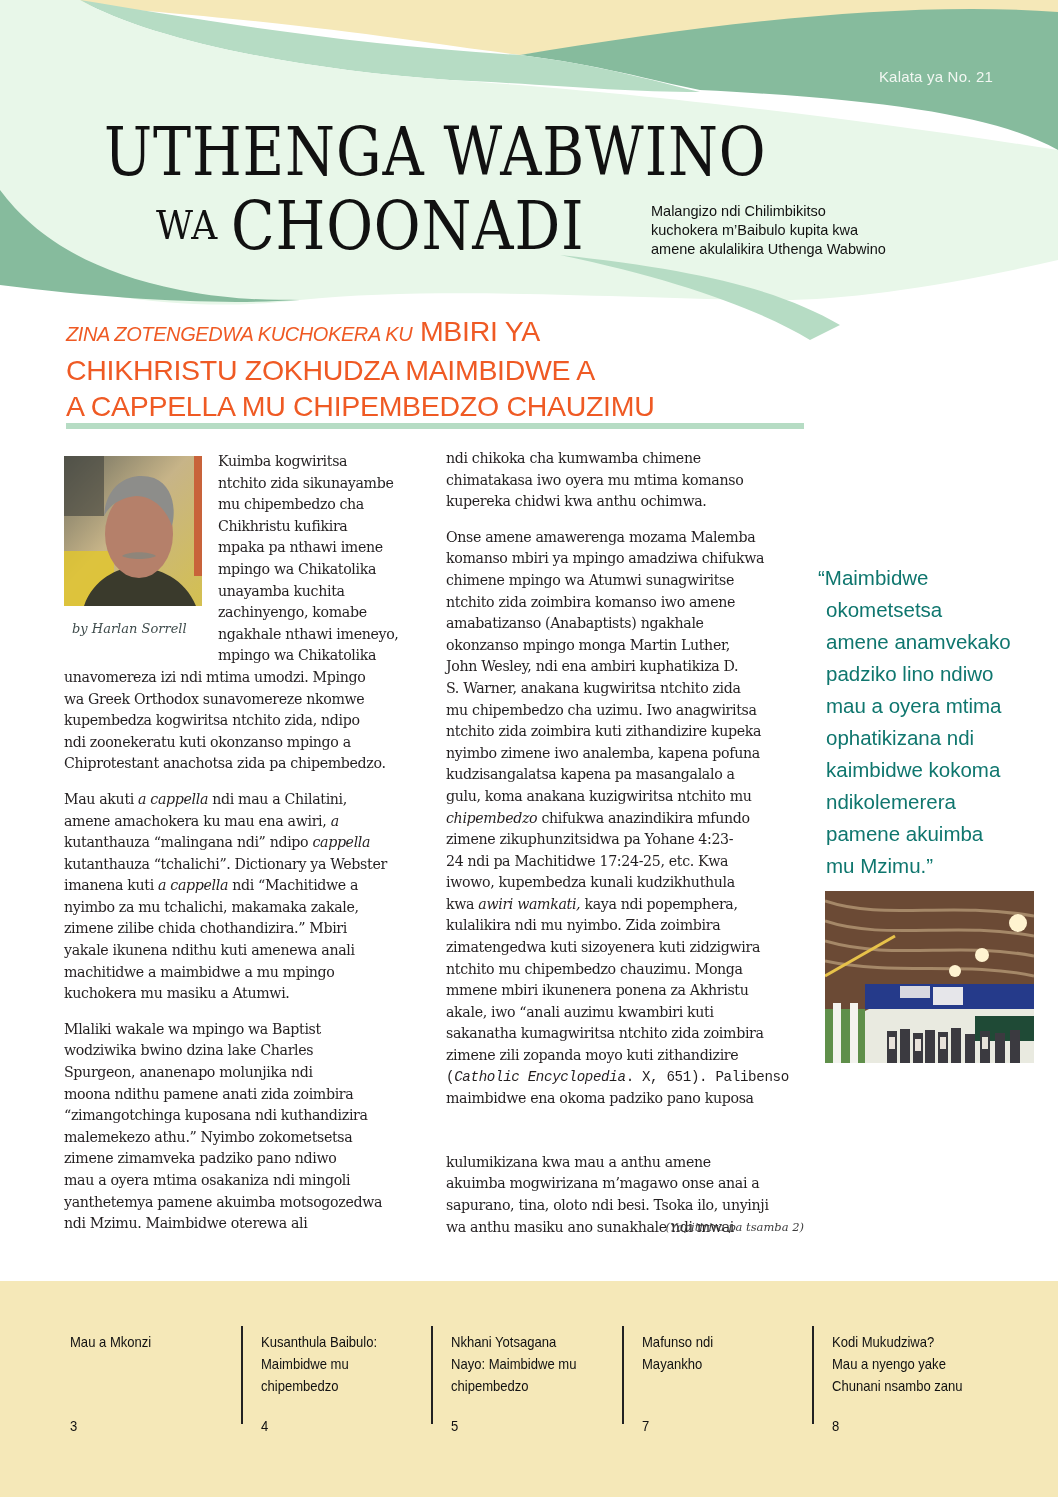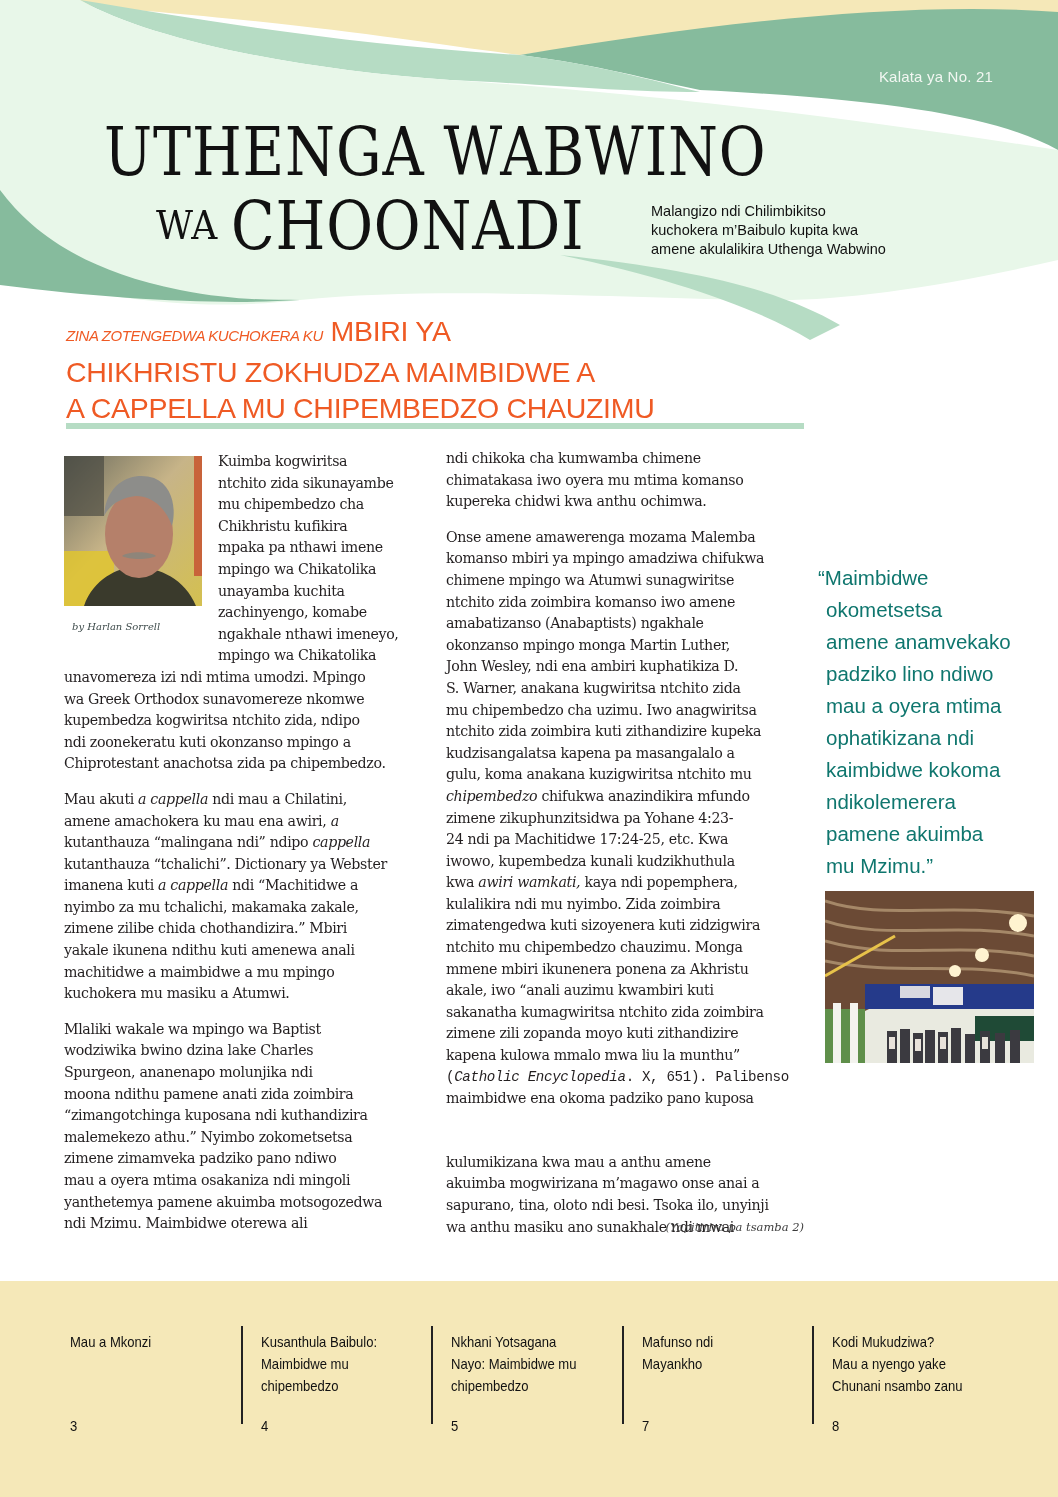--- a/index.html
+++ b/index.html
@@ -34,30 +34,30 @@
   .mast-tagline {
     position: absolute; left: 651px; top: 202px;
     font-family: "Liberation Sans", sans-serif; font-size: 14.5px; line-height: 19px; color: #111;
     white-space: nowrap;
   }
   .headline {
     position: absolute; left: 66px; top: 313px; width: 740px;
     font-family: "Liberation Sans", sans-serif; color: #ef5a24;
     font-size: 28.5px; line-height: 36px; letter-spacing: -0.3px;
   }
-  .headline .kicker { font-style: italic; font-size: 15px; letter-spacing: -0.4px; }
+  .headline .kicker { font-style: italic; font-size: 20px; letter-spacing: -0.4px; }
   .headline-rule {
     position: absolute; left: 66px; top: 423px; width: 738px; height: 6px; background: #b6dcc4;
   }
   .portrait {
     position: absolute; left: 64px; top: 456px; width: 138px; height: 150px; overflow: hidden;
   }
   .byline {
     position: absolute; left: 72px; top: 621px;
-    font-family: "DejaVu Serif", serif; font-style: italic; font-size: 10px; color: #3e4b4b;
+    font-family: "DejaVu Serif", serif; font-style: italic; font-size: 13px; color: #3e4b4b;
   }
   .col {
     position: absolute; font-family: "DejaVu Serif", serif; font-size: 14.2px; line-height: 21.6px;
     color: #231f20; letter-spacing: -0.35px;
   }
   .col p { margin: 0 0 14px 0; white-space: nowrap; }
   .col1 { left: 64px; top: 451px; width: 352px; }
   .col1 .indent { padding-left: 154px; display: block; }
   .col2 { left: 446px; top: 448px; width: 360px; }
   .continued {
@@ -192,35 +192,35 @@
       <span style="display: block;">Onse amene amawerenga mozama Malemba</span>
       <span style="display: block;">komanso mbiri ya mpingo amadziwa chifukwa</span>
       <span style="display: block;">chimene mpingo wa Atumwi sunagwiritse</span>
       <span style="display: block;">ntchito zida zoimbira komanso iwo amene</span>
       <span style="display: block;">amabatizanso (Anabaptists) ngakhale</span>
       <span style="display: block;">okonzanso mpingo monga Martin Luther,</span>
       <span style="display: block;">John Wesley, ndi ena ambiri kuphatikiza D.</span>
       <span style="display: block;">S. Warner, anakana kugwiritsa ntchito zida</span>
       <span style="display: block;">mu chipembedzo cha uzimu. Iwo anagwiritsa</span>
       <span style="display: block;">ntchito zida zoimbira kuti zithandizire kupeka</span>
+      <span style="display: block;">nyimbo zimene iwo analemba, kapena pofuna</span>
       <span style="display: block;">kudzisangalatsa kapena pa masangalalo a</span>
       <span style="display: block;">gulu, koma anakana kuzigwiritsa ntchito mu</span>
       <span style="display: block;"><em>chipembedzo</em> chifukwa anazindikira mfundo</span>
       <span style="display: block;">zimene zikuphunzitsidwa pa Yohane 4:23-</span>
       <span style="display: block;">24 ndi pa Machitidwe 17:24-25, etc. Kwa</span>
       <span style="display: block;">iwowo, kupembedza kunali kudzikhuthula</span>
       <span style="display: block;">kwa <em>awiri wamkati,</em> kaya ndi popemphera,</span>
       <span style="display: block;">kulalikira ndi mu nyimbo. Zida zoimbira</span>
       <span style="display: block;">zimatengedwa kuti sizoyenera kuti zidzigwira</span>
       <span style="display: block;">ntchito mu chipembedzo chauzimu. Monga</span>
       <span style="display: block;">mmene mbiri ikunenera ponena za Akhristu</span>
       <span style="display: block;">akale, iwo “anali auzimu kwambiri kuti</span>
       <span style="display: block;">sakanatha kumagwiritsa ntchito zida zoimbira</span>
       <span style="display: block;">zimene zili zopanda moyo kuti zithandizire</span>
-      <span style="display: block;">kapena kulowa mmalo mwa liu la munthu”</span>
       <span style="display: block; font-family: Liberation Mono, monospace;">(<em>Catholic Encyclopedia</em>. X, 651). Palibenso</span>
       <span style="display: block;">maimbidwe ena okoma padziko pano kuposa</span>
       <span style="display: block; margin-top: 42px;">kulumikizana kwa mau a anthu amene</span>
       <span style="display: block;">akuimba mogwirizana m’magawo onse anai a</span>
       <span style="display: block;">sapurano, tina, oloto ndi besi. Tsoka ilo, unyinji</span>
       <span style="display: block;">wa anthu masiku ano sunakhale ndi mwai</span>
     </p>
 </div>
 <div class="continued">(Yapitirira pa tsamba 2)</div>
 

